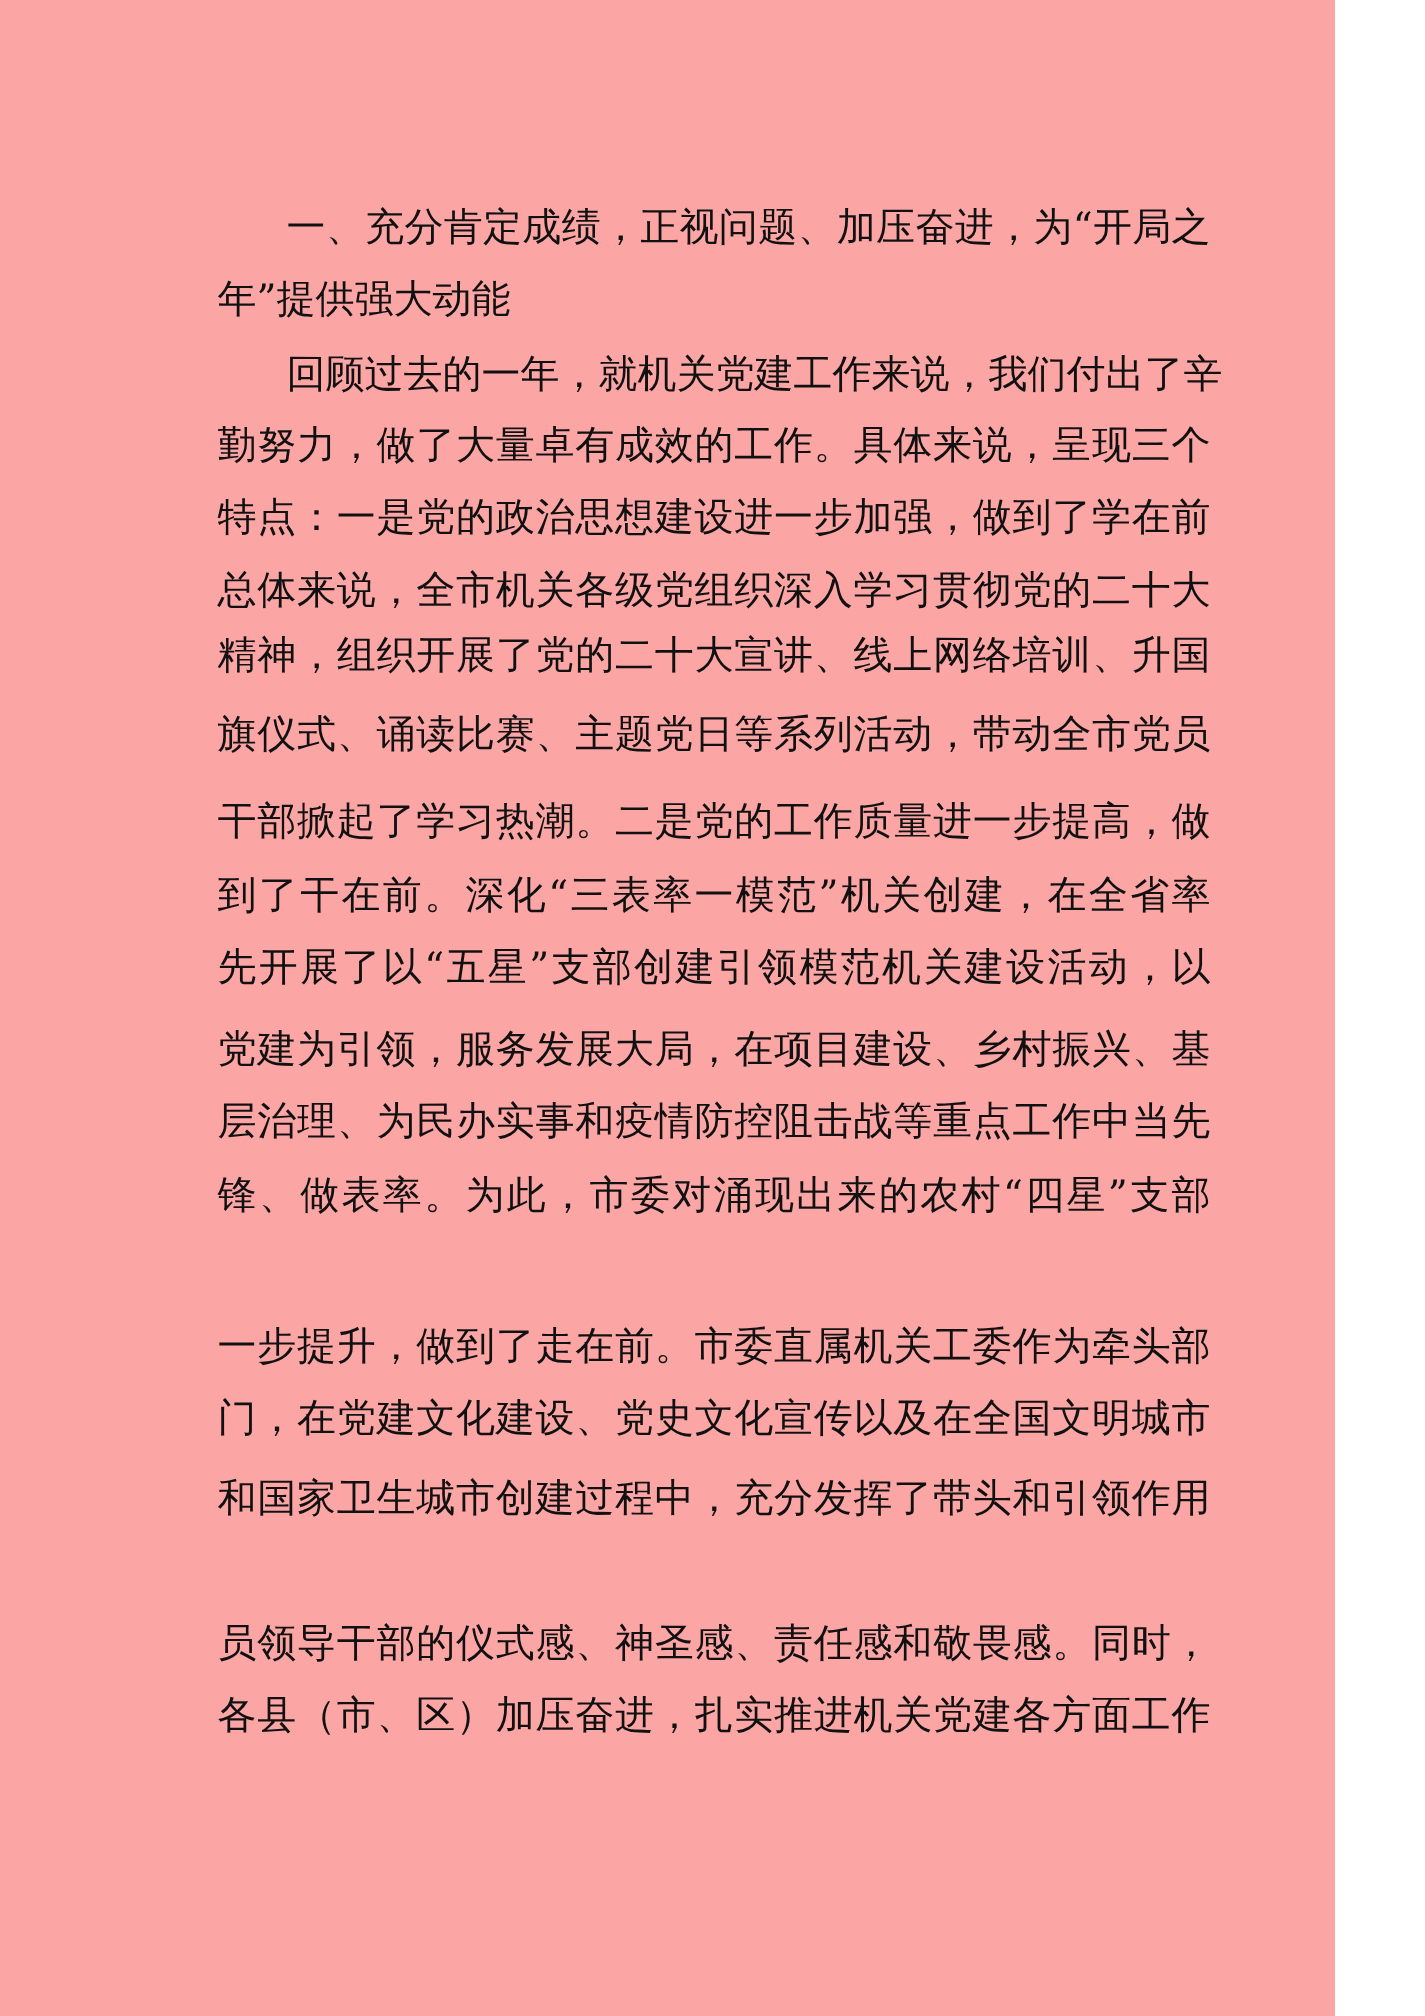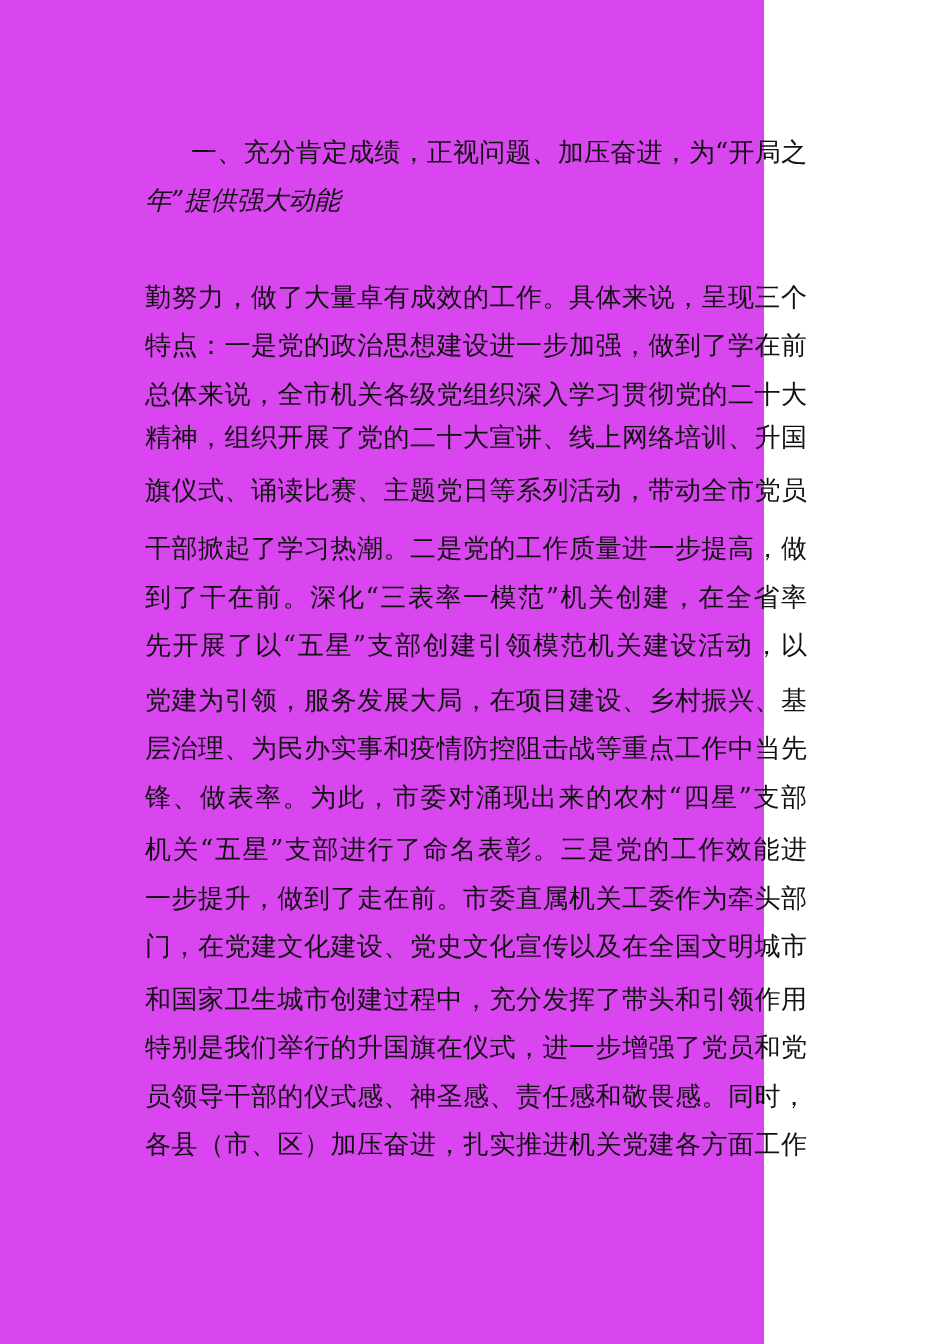--- a/index.html
+++ b/index.html
@@ -10,67 +10,65 @@
     body {
       width: 950px;
       height: 1344px;
       position: relative;
       overflow: hidden;
     }
     .page {
       position: absolute;
       left: 0;
       top: 0;
-      width: 764px;
+      width: 890px;
       height: 1344px;
-      background: #d946ef;
+      background: #fca5a5;
     }
     .line {
       position: absolute;
       left: 145px;
       width: 662px;
       height: 34px;
       font-family: "DejaVu Serif", "Liberation Serif", serif;
       font-size: 26px;
       line-height: 34px;
       color: #111111;
       white-space: nowrap;
       text-align: justify;
       text-align-last: justify;
       letter-spacing: 0px;
     }
     .line.last {
       text-align-last: left;
-      font-style: italic;
     }
     .line.indent {
       left: 191px;
       width: 616px;
     }
   </style>
 </head>
 <body>
 
 <div class="page">
 
   <div class="line indent" style="top:135px">一、充分肯定成绩，正视问题、加压奋进，为“开局之</div>
   <div class="line last" style="top:183px">年”提供强大动能</div>
 
+  <div class="line indent" style="top:233px">回顾过去的一年，就机关党建工作来说，我们付出了辛</div>
   <div class="line" style="top:280px">勤努力，做了大量卓有成效的工作。具体来说，呈现三个</div>
   <div class="line" style="top:328px">特点：一是党的政治思想建设进一步加强，做到了学在前</div>
   <div class="line" style="top:377px">总体来说，全市机关各级党组织深入学习贯彻党的二十大</div>
   <div class="line" style="top:420px">精神，组织开展了党的二十大宣讲、线上网络培训、升国</div>
   <div class="line" style="top:473px">旗仪式、诵读比赛、主题党日等系列活动，带动全市党员</div>
   <div class="line" style="top:531px">干部掀起了学习热潮。二是党的工作质量进一步提高，做</div>
   <div class="line" style="top:580px">到了干在前。深化“三表率一模范”机关创建，在全省率</div>
   <div class="line" style="top:628px">先开展了以“五星”支部创建引领模范机关建设活动，以</div>
   <div class="line" style="top:683px">党建为引领，服务发展大局，在项目建设、乡村振兴、基</div>
   <div class="line" style="top:731px">层治理、为民办实事和疫情防控阻击战等重点工作中当先</div>
   <div class="line" style="top:780px">锋、做表率。为此，市委对涌现出来的农村“四星”支部</div>
-  <div class="line" style="top:832px">机关“五星”支部进行了命名表彰。三是党的工作效能进</div>
   <div class="line" style="top:881px">一步提升，做到了走在前。市委直属机关工委作为牵头部</div>
   <div class="line" style="top:929px">门，在党建文化建设、党史文化宣传以及在全国文明城市</div>
   <div class="line" style="top:982px">和国家卫生城市创建过程中，充分发挥了带头和引领作用</div>
-  <div class="line" style="top:1030px">特别是我们举行的升国旗在仪式，进一步增强了党员和党</div>
   <div class="line" style="top:1079px">员领导干部的仪式感、神圣感、责任感和敬畏感。同时，</div>
   <div class="line" style="top:1127px">各县（市、区）加压奋进，扎实推进机关党建各方面工作</div>
 
 </div>
 
 </body></html>

